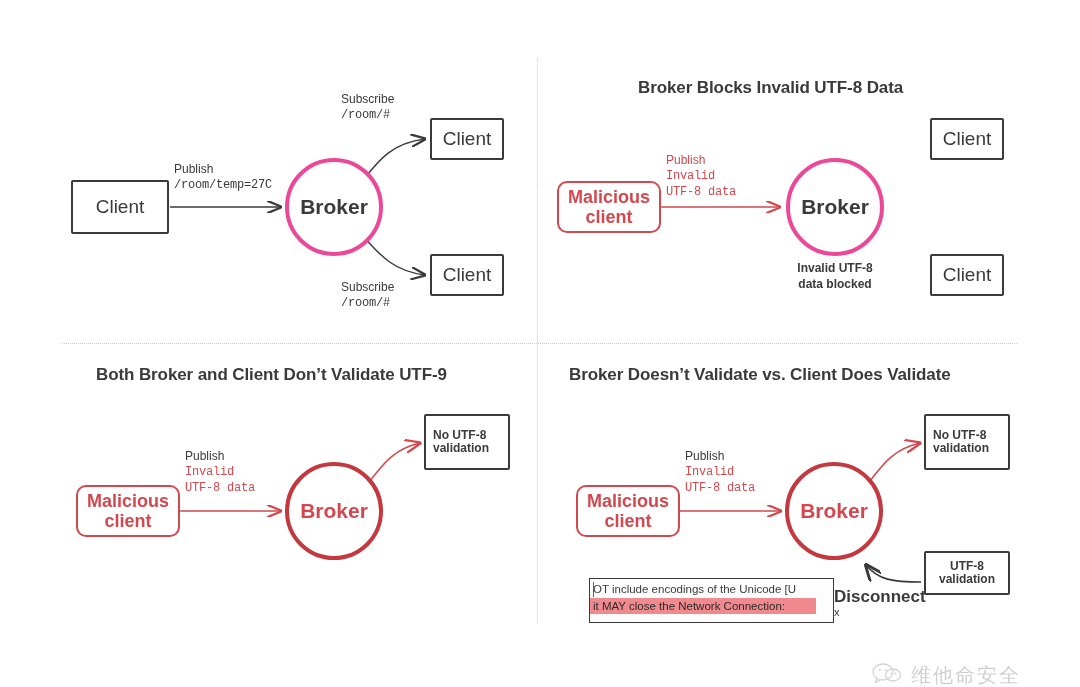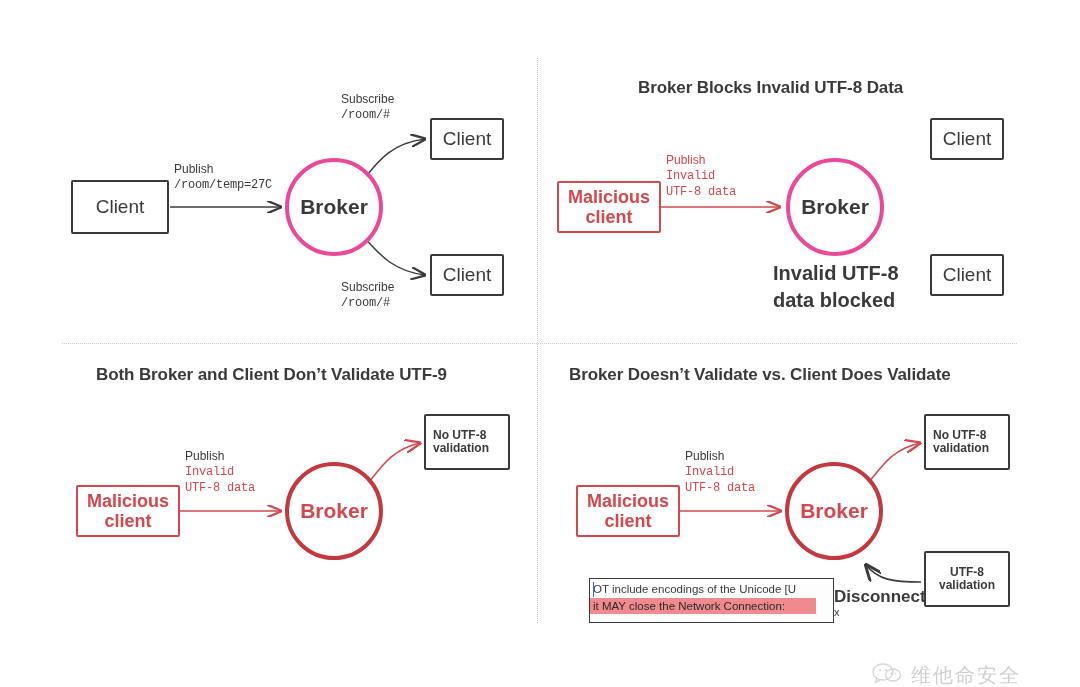--- a/index.html
+++ b/index.html
@@ -48,20 +48,21 @@
     display:flex;
     align-items:center;
     justify-content:center;
     text-align:center;
     line-height:1.12;
   }
   .node-box.red{
     border-color:#d2484e;
     color:#d2484e;
     font-weight:bold;
+    border-radius:10px;
   }
   .node-box.small{font-size:12px;font-weight:bold;}
   .circle{
     position:absolute;
     box-sizing:border-box;
     border:4px solid #ec4899;
     border-radius:50%;
     background:#fff;
     color:#3a3a3a;
     font-size:21px;
@@ -87,25 +88,25 @@
     font-family:Liberation Mono, monospace;
     font-size:12px;
     line-height:1.35;
     letter-spacing:-.2px;
   }
   .lbl.red .big{color:#d2484e;}
   .lbl.red .mono{color:#d2484e;}
   .lbl .mono.red{color:#d2484e;}
   .note{
     position:absolute;
-    font-size:20px;
+    font-size:12px;
     font-weight:bold;
     color:#3a3a3a;
     line-height:1.35;
-    text-align:left;
+    text-align:center;
     white-space:nowrap;
   }
   .note.left{text-align:left;}
   svg.arrows{position:absolute;left:0;top:0;overflow:visible;}
   
   .snippet{
     position:absolute;
     box-sizing:border-box;
     border:1px solid #3a3a3a;
     background:#fdfdfd;
@@ -290,21 +291,21 @@
 
     <div class="circle red" style="left:785px;top:462px;width:98px;height:98px;">
       <span>Broker</span>
     </div>
 
     <div class="node-box small" style="left:924px;top:414px;width:86px;height:56px;flex-direction:column;align-items:flex-start;padding-left:7px;">
       <span>No UTF-8</span>
       <span>validation</span>
     </div>
 
-    <div class="node-box small" style="left:924px;top:551px;width:86px;height:56px;flex-direction:column;">
+    <div class="node-box small" style="left:924px;top:551px;width:86px;height:44px;flex-direction:column;">
       <span>UTF-8</span>
       <span>validation</span>
     </div>
 
     <div class="lbl" style="left:685px;top:450px;">
       <span class="big">Publish</span>
       <span class="mono red">Invalid</span>
       <span class="mono red">UTF-8 data</span>
     </div>
 

